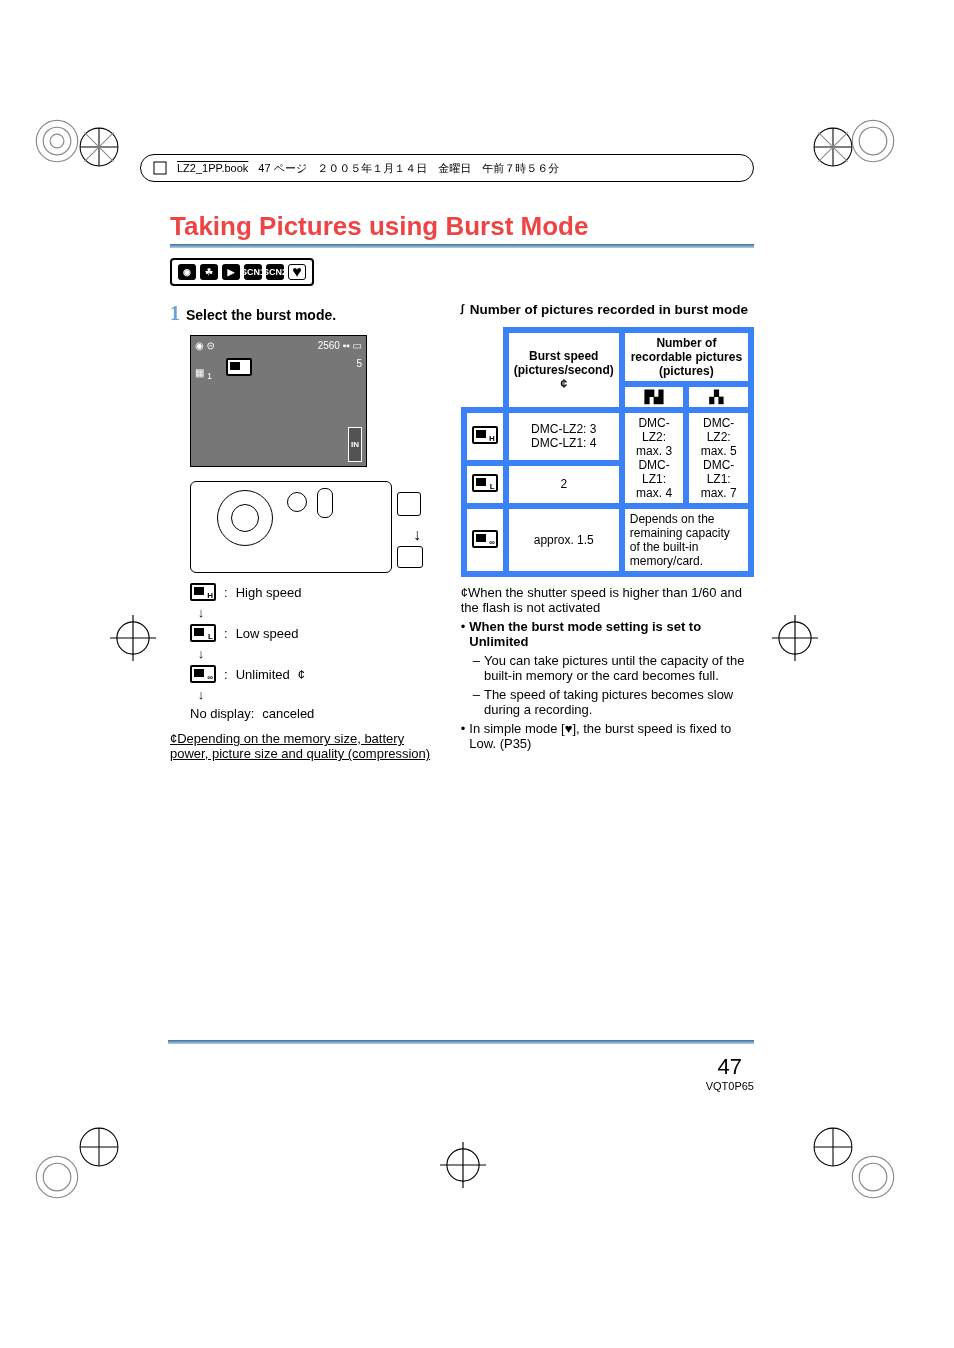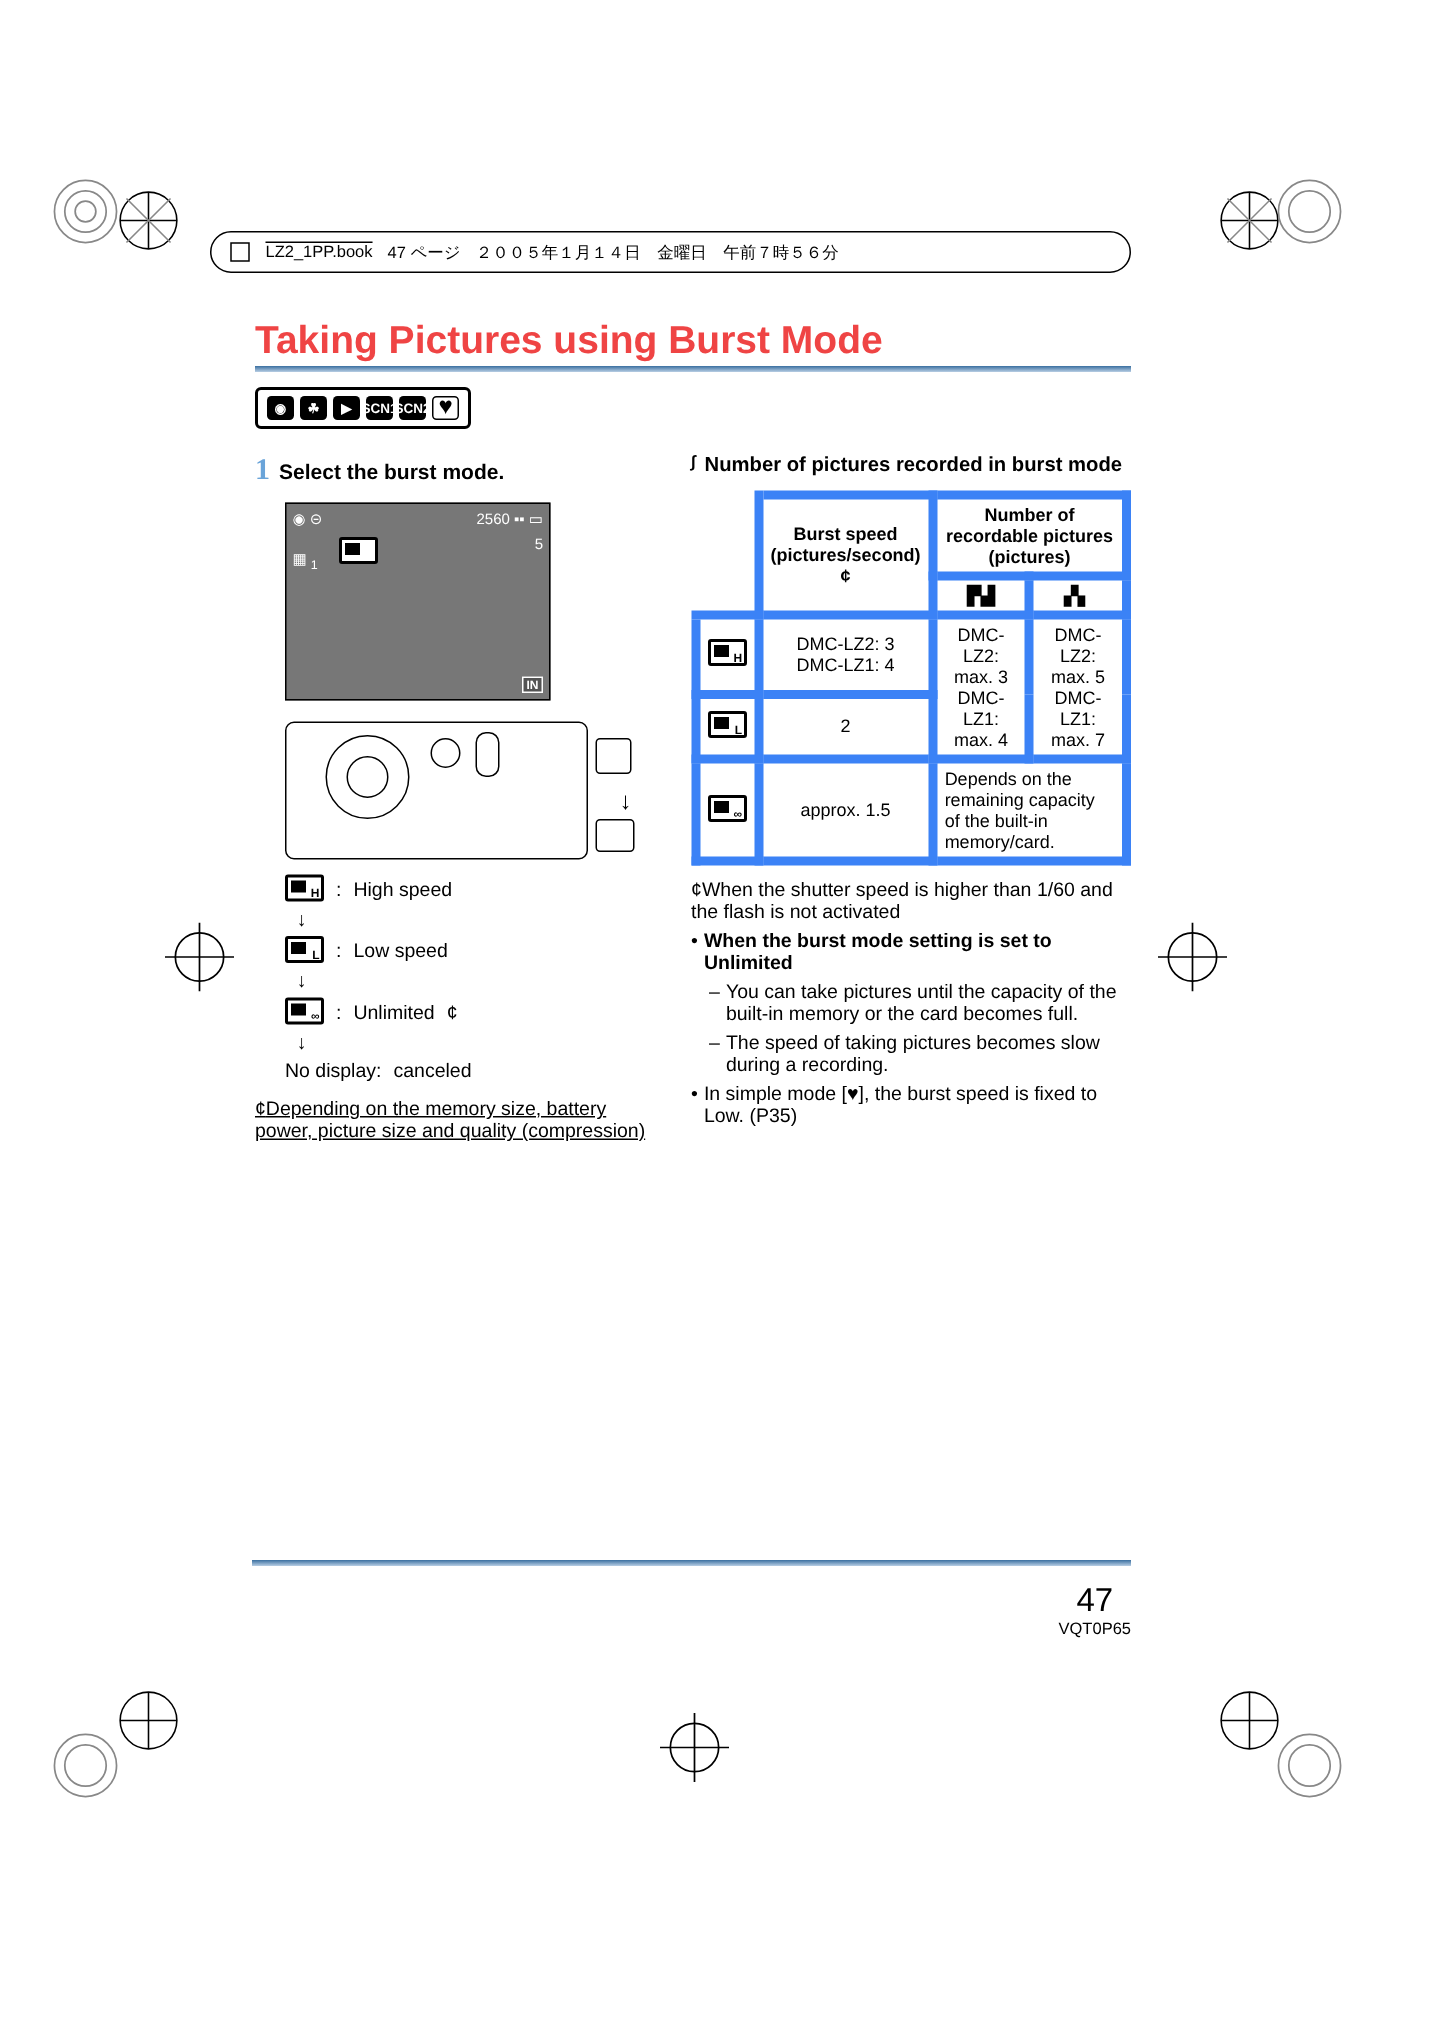--- a/index.html
+++ b/index.html
@@ -86,21 +86,21 @@
     height: 130px;
     background: #777;
     border: 1px solid #000;
     margin: 10px 0 10px 20px;
     position: relative;
     color: #fff;
     font-size: 10px;
   }
   .screenshot .topbar { position: absolute; top: 4px; left: 4px; right: 4px; display: flex; justify-content: space-between; }
   .screenshot .midicons { position: absolute; top: 22px; left: 4px; right: 4px; display: flex; justify-content: space-between; }
-  .screenshot .corner { position: absolute; bottom: 4px; right: 4px; font-weight: bold; border: 1px solid #fff; padding: 0 2px; font-size: 8px; background: rgba(0,0,0,0.3); }
+  .screenshot .corner { position: absolute; bottom: 4px; right: 4px; font-weight: bold; border: 1px solid #fff; padding: 12px 2px; font-size: 8px; background: rgba(0,0,0,0.3); }
   .line-drawing {
     width: 200px;
     height: 90px;
     border: 1px solid #000;
     margin: 14px 0 10px 20px;
     position: relative;
     border-radius: 6px;
   }
   .line-drawing .circle { position: absolute; border: 1px solid #000; border-radius: 50%; }
   .mode-list { margin-left: 20px; font-size: 13px; }

